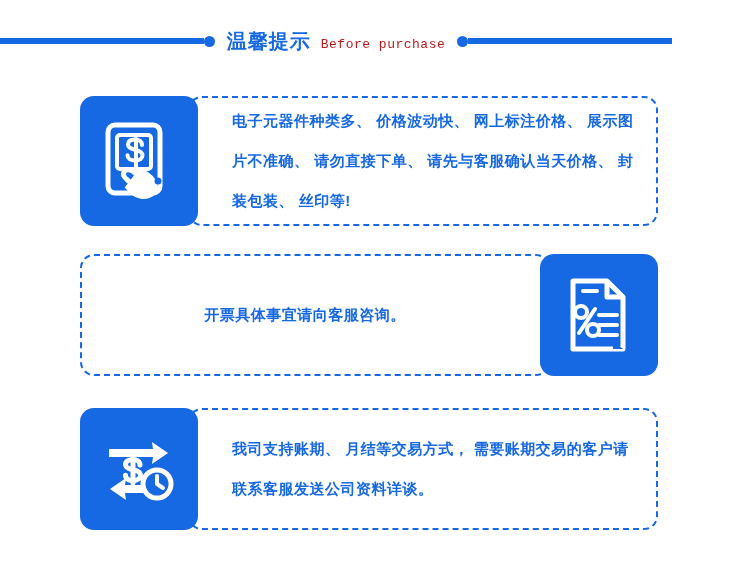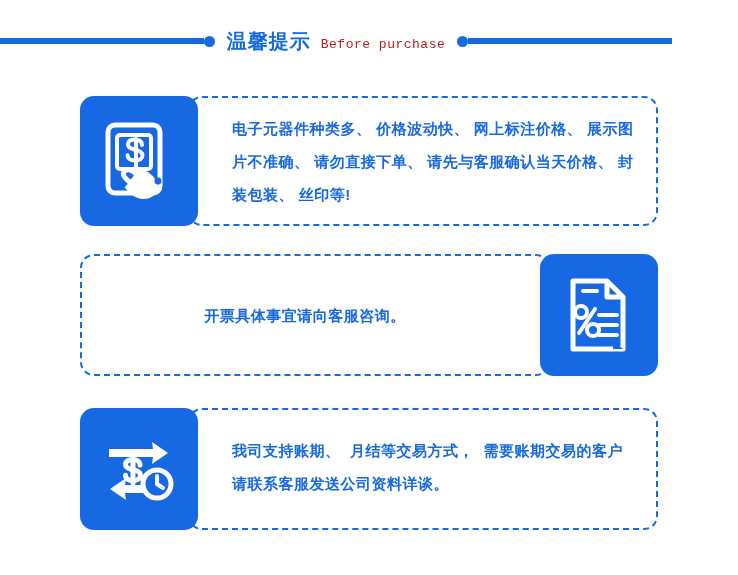--- a/index.html
+++ b/index.html
@@ -103,28 +103,27 @@
     padding: 10px 22px 10px 42px;
   }
   .row-2 .text-box {
     margin-right: -10px;
     padding: 10px 42px 10px 22px;
     justify-content: center;
   }
   .row-3 .text-box {
     margin-left: -10px;
     padding: 10px 22px 10px 42px;
-    font-family: Liberation Mono, monospace;
   }
   .row-2 { flex-direction: row-reverse; }
 
   .body-text {
     color: #1668e3;
     font-size: 15px;
-    line-height: 33px;
+    line-height: 40px;
     font-weight: bold;
     letter-spacing: 0.5px;
   }
   .row-2 .body-text {
     text-align: center;
     width: 100%;
   }
 
   
   .icon-svg { display: block; }

